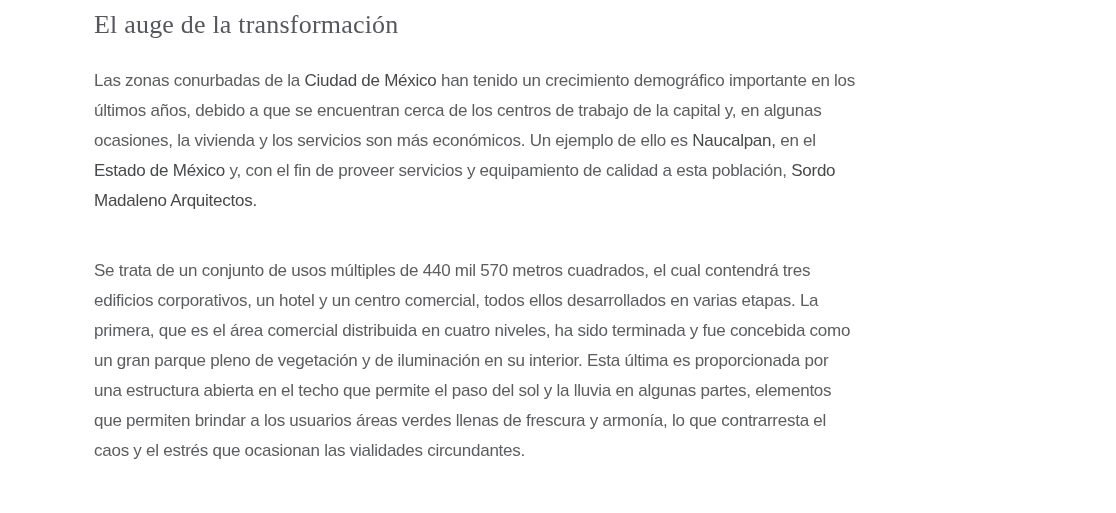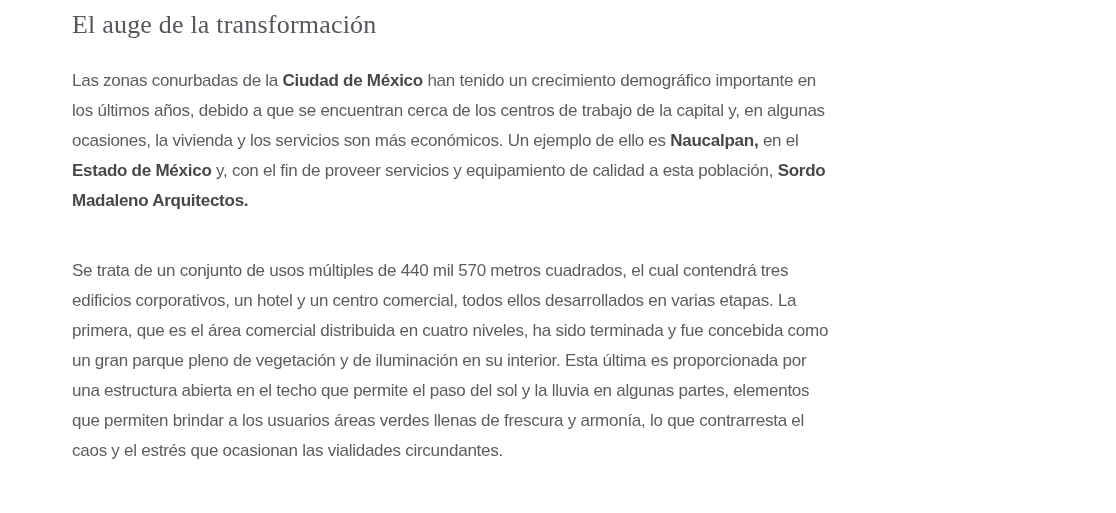--- a/index.html
+++ b/index.html
@@ -7,42 +7,42 @@
     padding: 0;
     background: #ffffff;
   }
   body {
     width: 1116px;
     height: 513px;
     overflow: hidden;
     font-family: "Liberation Sans", sans-serif;
   }
   .article {
-    padding: 9px 0 0 72px;
+    padding: 9px 0 0 94px;
     width: 762px;
     box-sizing: content-box;
   }
   h1.article-title {
     margin: 0 0 26px 0;
     font-family: "Liberation Serif", "DejaVu Serif", serif;
     font-weight: 400;
     font-size: 26px;
     line-height: 31px;
     color: #56575c;
     letter-spacing: 0.2px;
   }
   .article-body p {
     margin: 0 0 40px 0;
     font-size: 17px;
     line-height: 30px;
     color: #5c5d5f;
     letter-spacing: -0.015em;
   }
   .article-body p strong {
-    font-weight: 700;
+    font-weight: 400;
     color: #47484a;
   }
 </style>
 </head>
 <body>
 
 <main class="article">
   <h1 class="article-title">El auge de la transformación</h1>
   <div class="article-body">
       <p><span>Las zonas conurbadas de la </span><strong>Ciudad de México</strong><span> han tenido un crecimiento demográfico importante en los últimos años, debido a que se encuentran cerca de los centros de trabajo de la capital y, en algunas ocasiones, la vivienda y los servicios son más económicos. Un ejemplo de ello es </span><strong>Naucalpan,</strong><span> en el </span><strong>Estado de México</strong><span> y, con el fin de proveer servicios y equipamiento de calidad a esta población, </span><strong>Sordo Madaleno Arquitectos.</strong></p>

